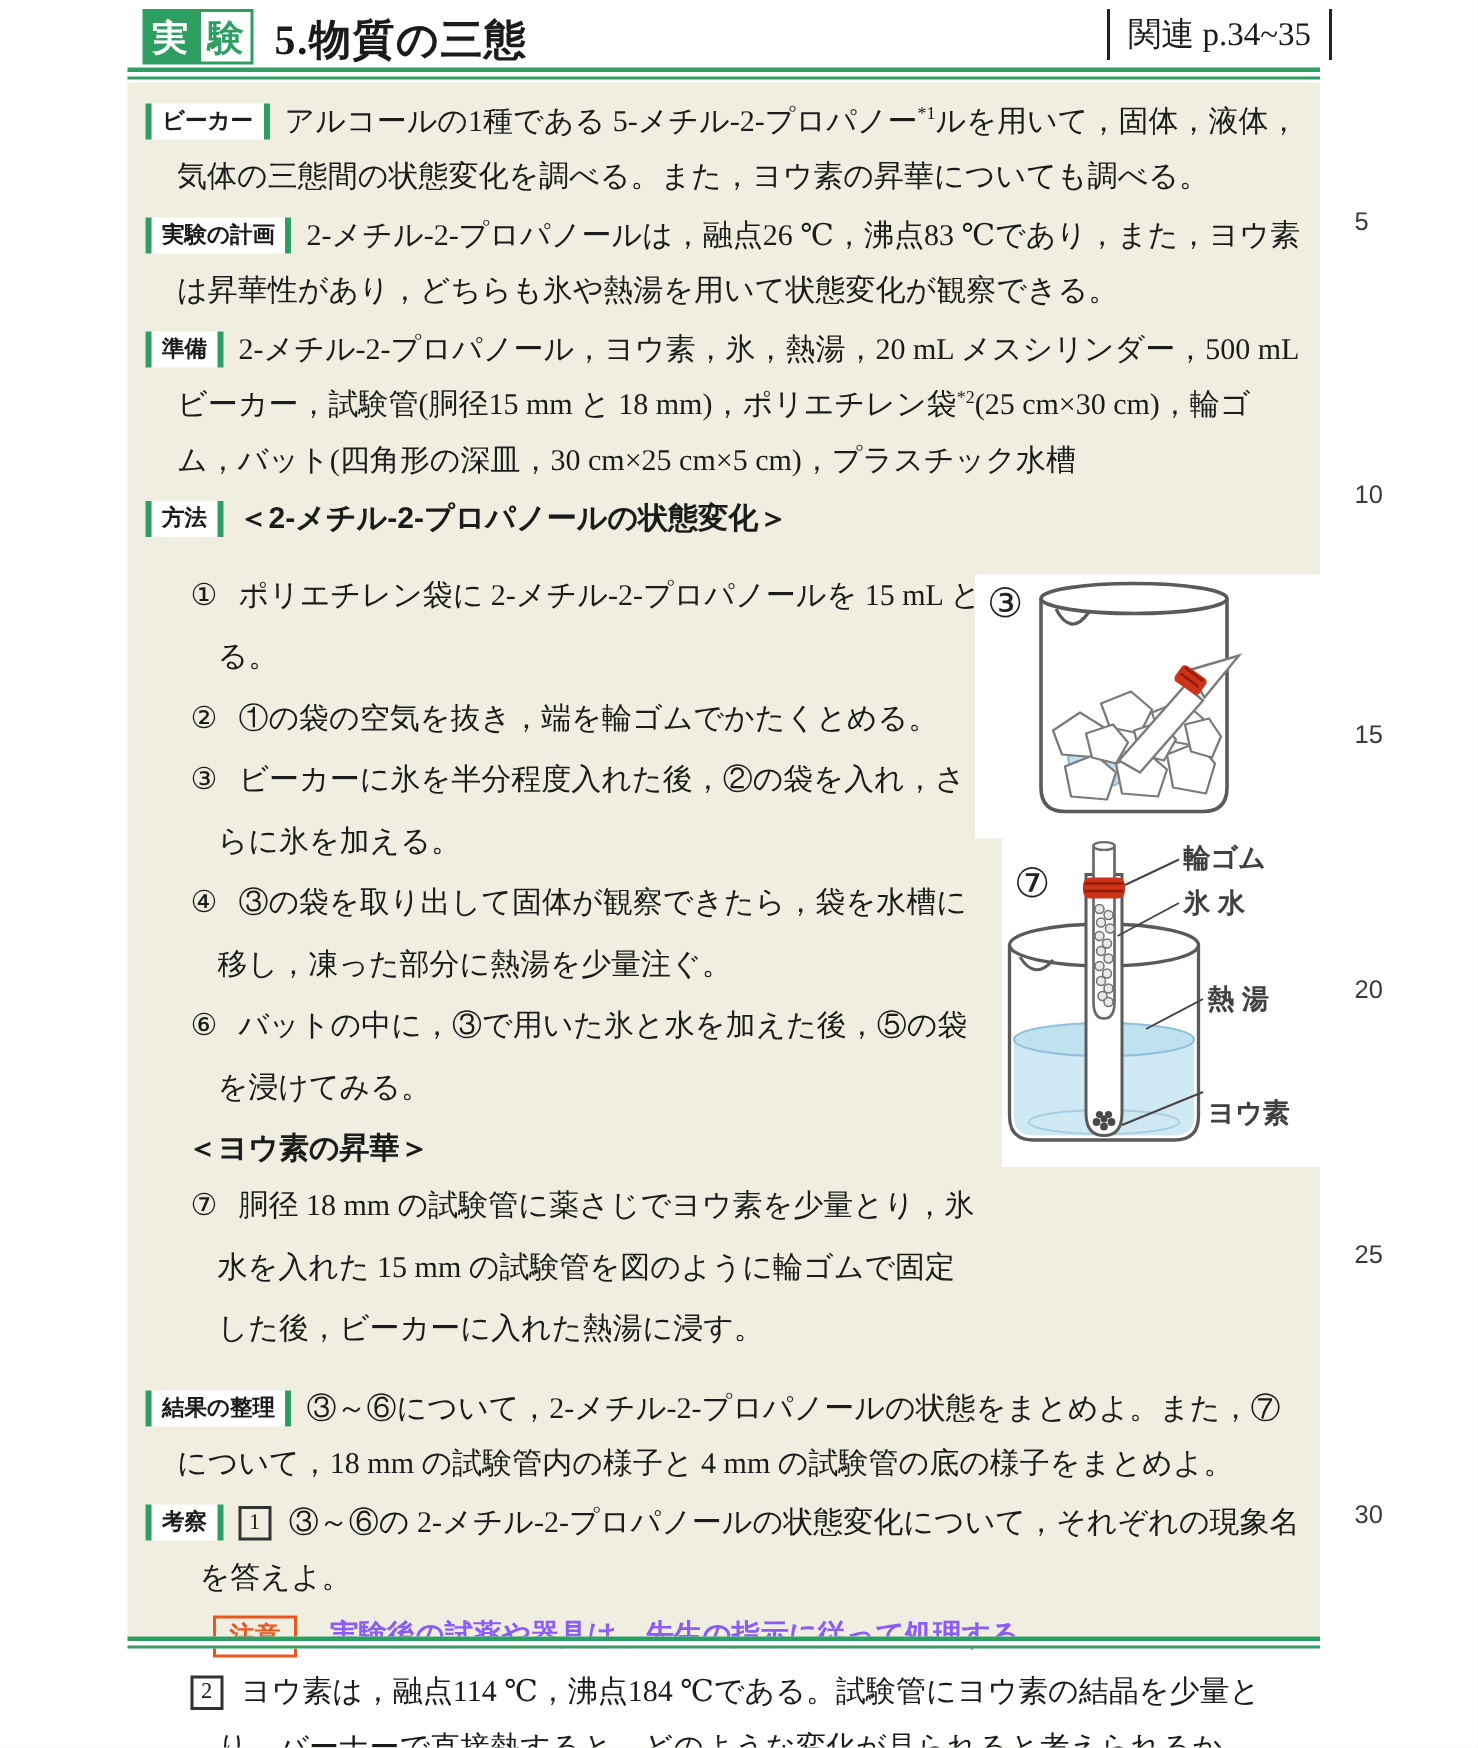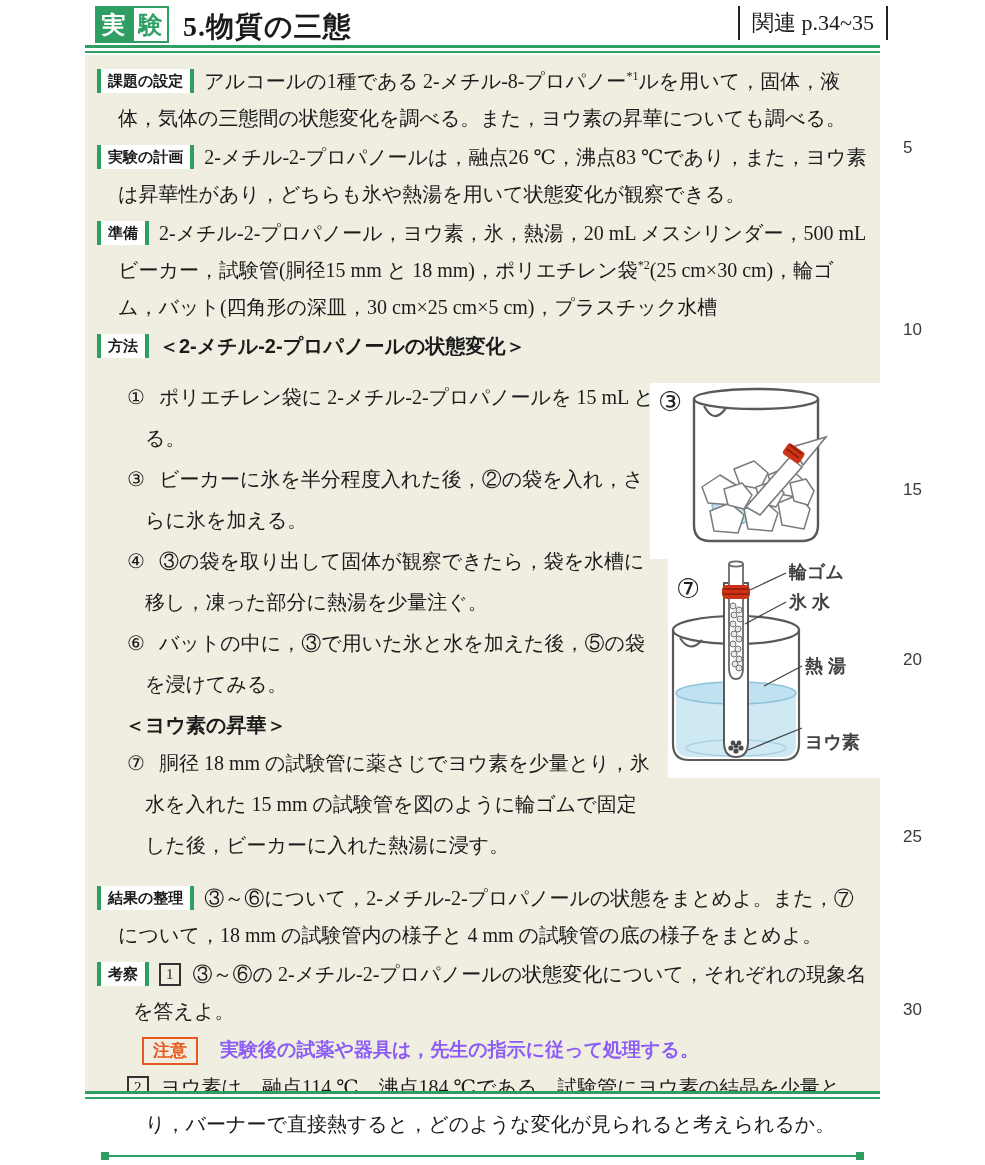--- a/index.html
+++ b/index.html
@@ -103,37 +103,38 @@
   <span class="lineno" style="top:138px">5</span>
   <span class="lineno" style="top:320px">10</span>
   <span class="lineno" style="top:480px">15</span>
   <span class="lineno" style="top:650px">20</span>
   <span class="lineno" style="top:827px">25</span>
   <span class="lineno" style="top:1000px">30</span>
 
   <div class="content">
 
     <p class="sec hang">
-      <span class="label">課題の設定</span><span>アルコールの1種である 2-メチル-8-プロパノー</span><sup class="fn">*1</sup><span>ルを用いて，固体，液体，気体の三態間の状態変化を調べる。また，ヨウ素の昇華についても調べる。</span>
+      <span class="label">ビーカー</span><span>アルコールの1種である 5-メチル-2-プロパノー</span><sup class="fn">*1</sup><span>ルを用いて，固体，液体，気体の三態間の状態変化を調べる。また，ヨウ素の昇華についても調べる。</span>
     </p>
 
     <p class="sec hang">
       <span class="label">実験の計画</span><span>2-メチル-2-プロパノールは，融点26 ℃，沸点83 ℃であり，また，ヨウ素は昇華性があり，どちらも氷や熱湯を用いて状態変化が観察できる。</span>
     </p>
 
     <p class="sec hang">
       <span class="label">準備</span><span>2-メチル-2-プロパノール，ヨウ素，氷，熱湯，20 mL メスシリンダー，500 mL ビーカー，試験管(胴径15 mm と 18 mm)，ポリエチレン袋</span><sup class="fn">*2</sup><span>(25 cm×30 cm)，輪ゴム，バット(四角形の深皿，30 cm×25 cm×5 cm)，プラスチック水槽</span>
     </p>
 
     <div class="sec">
       <p class="hang" style="margin-bottom:12px;">
         <span class="label">方法</span><span class="mhead">＜2-メチル-2-プロパノールの状態変化＞</span>
       </p>
       <div class="method-col">
         <p class="step"><span class="stepnum">①</span><span>ポリエチレン袋に 2-メチル-2-プロパノールを 15 mL とる。</span></p>
+        <p class="step"><span class="stepnum">②</span><span>①の袋の空気を抜き，端を輪ゴムでかたくとめる。</span></p>
         <p class="step"><span class="stepnum">③</span><span>ビーカーに氷を半分程度入れた後，②の袋を入れ，さらに氷を加える。</span></p>
         <p class="step"><span class="stepnum">④</span><span>③の袋を取り出して固体が観察できたら，袋を水槽に移し，凍った部分に熱湯を少量注ぐ。</span></p>
         <p class="step"><span class="stepnum">⑥</span><span>バットの中に，③で用いた氷と水を加えた後，⑤の袋を浸けてみる。</span></p>
         <p class="mhead2">＜ヨウ素の昇華＞</p>
         <p class="step"><span class="stepnum">⑦</span><span>胴径 18 mm の試験管に薬さじでヨウ素を少量とり，氷水を入れた 15 mm の試験管を図のように輪ゴムで固定した後，ビーカーに入れた熱湯に浸す。</span></p>
       </div>
     </div>
 
     <p class="sec hang" style="margin-top:14px;">
       <span class="label">結果の整理</span><span>③～⑥について，2-メチル-2-プロパノールの状態をまとめよ。また，⑦について，18 mm の試験管内の様子と 4 mm の試験管の底の様子をまとめよ。</span>

